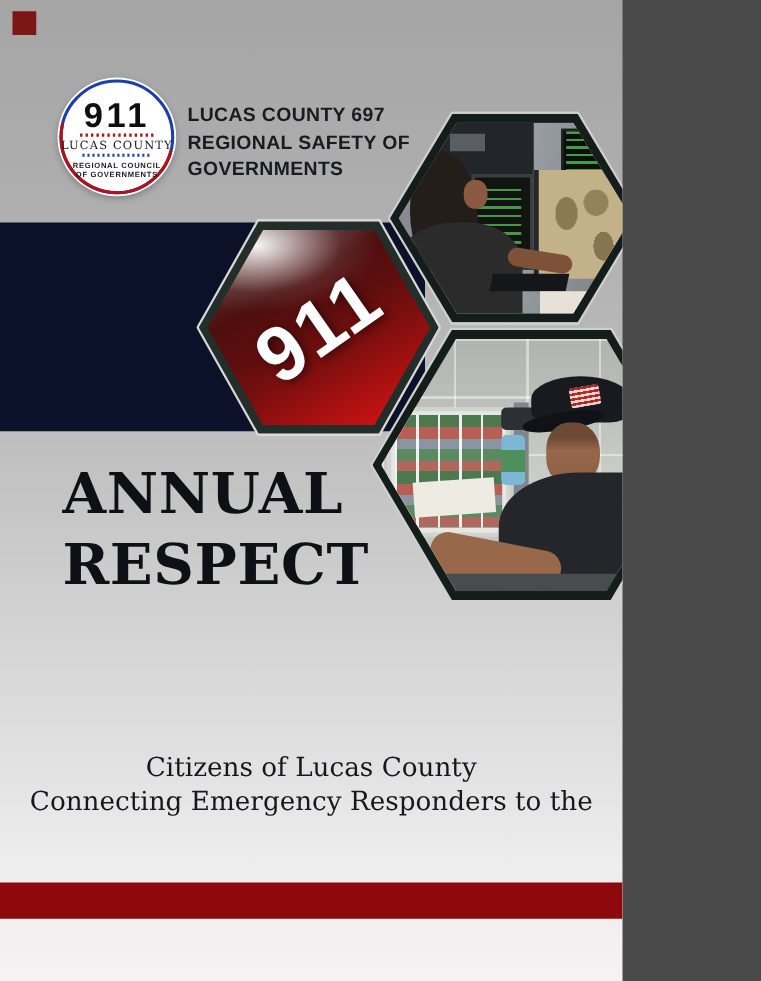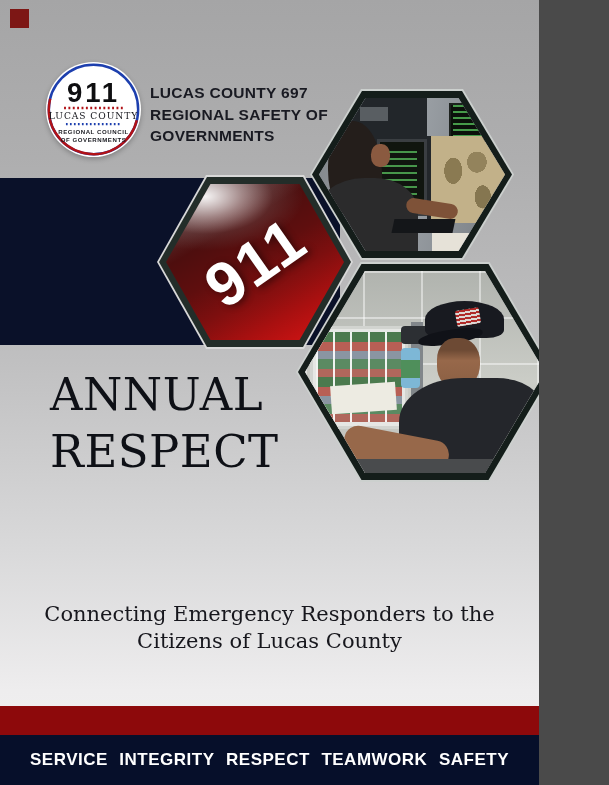--- a/index.html
+++ b/index.html
@@ -1,18 +1,18 @@
 <!DOCTYPE html>
 <html><head>
 <meta charset="utf-8">
 <style>
   * { margin:0; padding:0; box-sizing:border-box; }
   html,body { background:#4a4a4a; }
   .page {
-    position:relative; width:539px; height:785px; overflow:hidden;
+    position:relative; width:498px; height:785px; overflow:hidden;
     font-family:"Liberation Sans", sans-serif;
     background:linear-gradient(180deg,#a5a5a6 0%,#aeaeaf 20%,#bfbfc0 45%,#d9d9da 70%,#eeedee 88%,#f4f2f3 100%);
   }
   .abs { position:absolute; }
 
   
   .corner-accent { left:10px; top:9px; width:19px; height:19px; background:#7d1715; }
 
   
   .logo-wrap { left:46px; top:62px; width:95px; height:95px; border-radius:50%;
@@ -91,21 +91,21 @@
   .s2-cap-logo { position:absolute; left:63%; top:19%; width:10%; height:8%; border-radius:2px; transform:rotate(-10deg);
     background:repeating-linear-gradient(180deg,#b02a28 0 2px,#ddd8d4 2px 4px); }
   .s2-brim { position:absolute; left:47%; top:29%; width:27%; height:7%; background:#101218; border-radius:45%; transform:rotate(-9deg); }
   .s2-face { position:absolute; left:55%; top:33%; width:18%; height:25%; border-radius:42% 46% 46% 42%;
     background:linear-gradient(180deg,#6d4a34 0 24%,#97684a 45%, #8a5f43 100%); }
   .s2-polo { position:absolute; left:39%; top:53%; width:60%; height:48%; background:#24262b; border-radius:45% 32% 0 0; }
   .s2-arm { position:absolute; left:16%; top:80%; width:44%; height:17%; background:#97684a; border-radius:14px; transform:rotate(11deg); }
   .s2-desk { position:absolute; left:0; top:93%; width:100%; height:8%; background:#494b4d; }
 
   
-  .report-title { left:50px; top:366px; font-family:"DejaVu Serif", serif; font-weight:400;
+  .report-title { left:50px; top:366px; font-family:"DejaVu Serif", serif; font-weight:700;
     font-size:45px; line-height:57px; letter-spacing:.5px; color:#0e1016; }
 
   
   .tagline { left:0; top:601px; width:100%; text-align:center; font-family:"DejaVu Serif", serif;
     font-size:21px; line-height:27px; color:#17171d; }
 
   
   .footer-red { left:0; top:706px; width:100%; height:29px; background:#8d090b; }
   .footer-navy { left:0; top:735px; width:100%; height:50px; background:#060f2a;
     display:flex; align-items:center; justify-content:space-between; padding:0 30px;
@@ -188,26 +188,19 @@
     <div class="hex hex-gloss"></div>
     <div class="badge-number">911</div>
   </div>
 
   <div class="abs report-title">
     <div>ANNUAL</div>
     <div>RESPECT</div>
   </div>
 
   <div class="abs tagline">
+    <div>Citizens of Lucas County</div>
     <div>Connecting Emergency Responders to the</div>
-    <div>Citizens of Lucas County</div>
   </div>
 
   <div class="abs footer-red"></div>
-  <div class="abs footer-navy">
-    <span>SERVICE</span>
-    <span>INTEGRITY</span>
-    <span>RESPECT</span>
-    <span>TEAMWORK</span>
-    <span>SAFETY</span>
-  </div>
 
 </div>
 
 </body></html>

